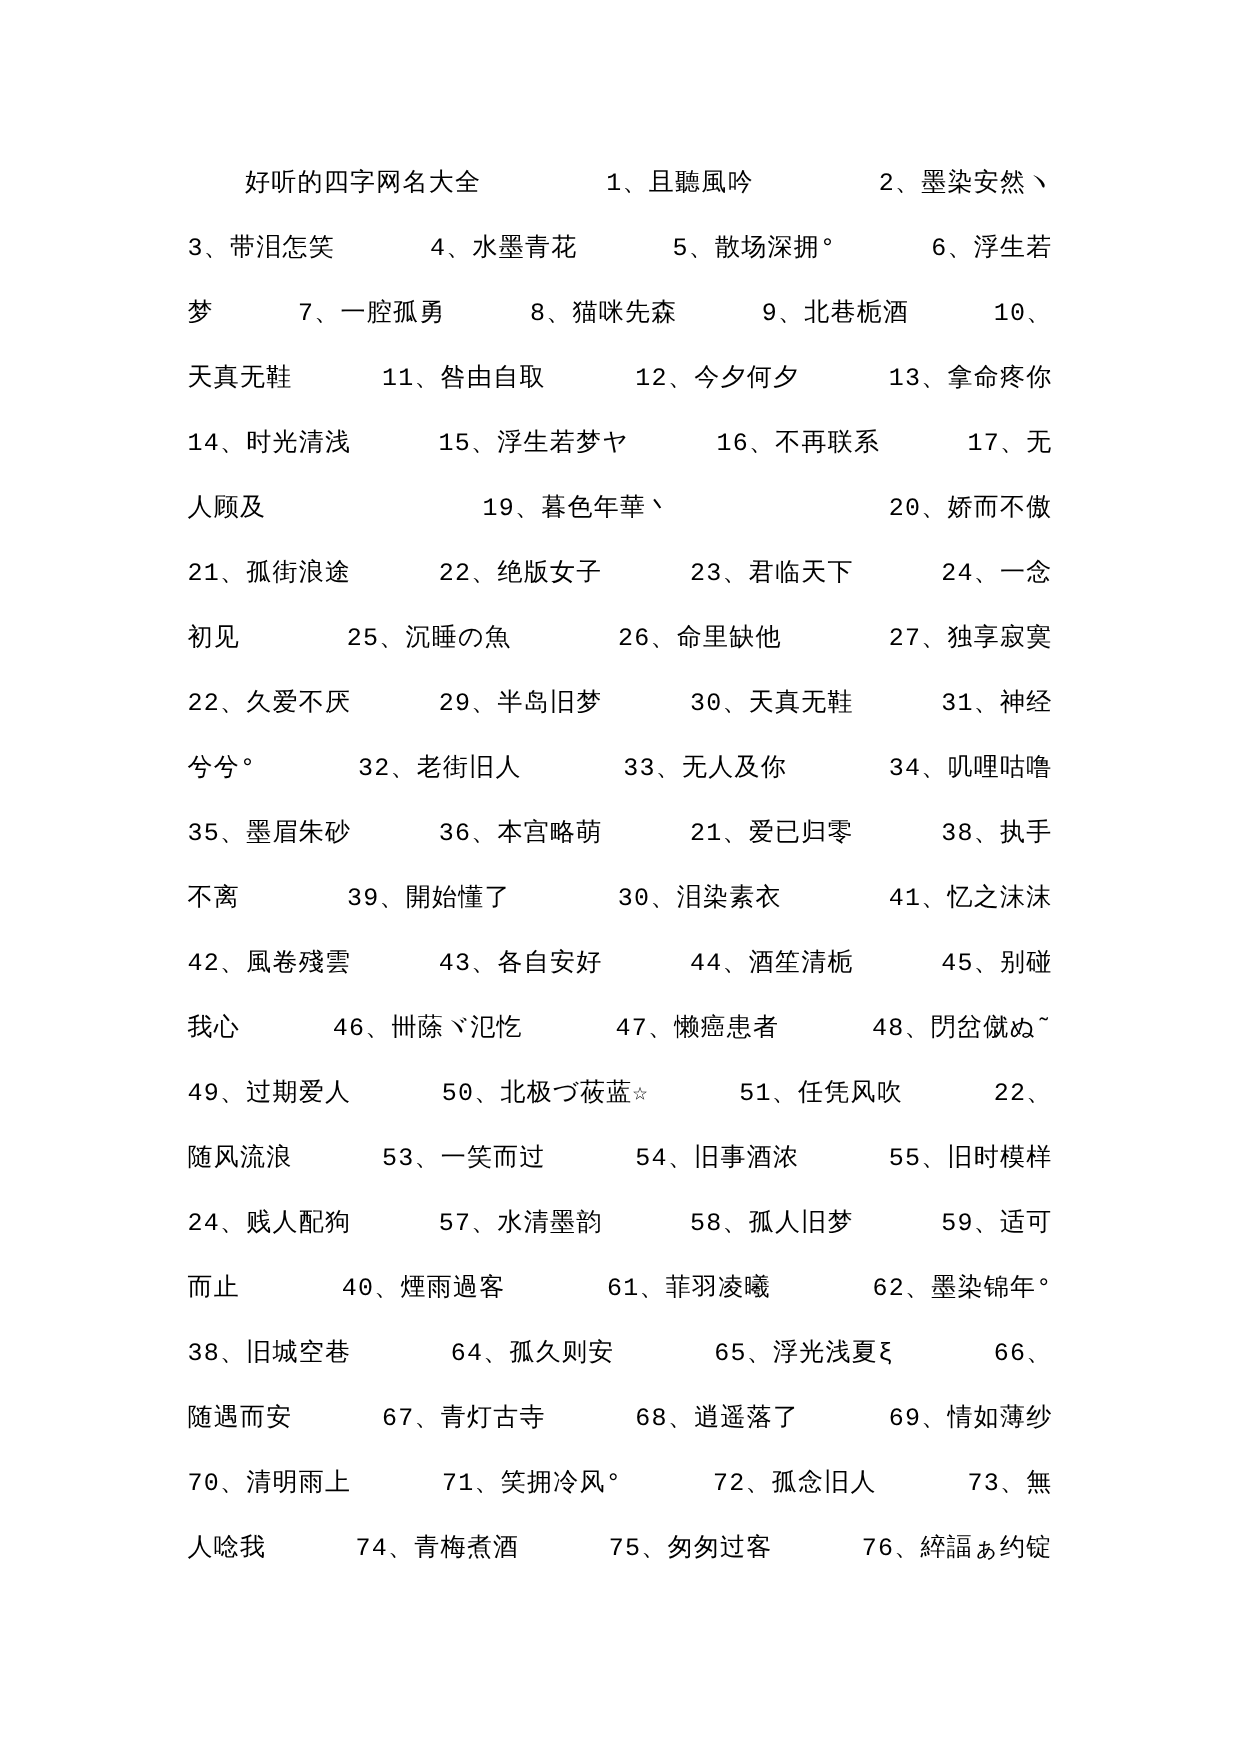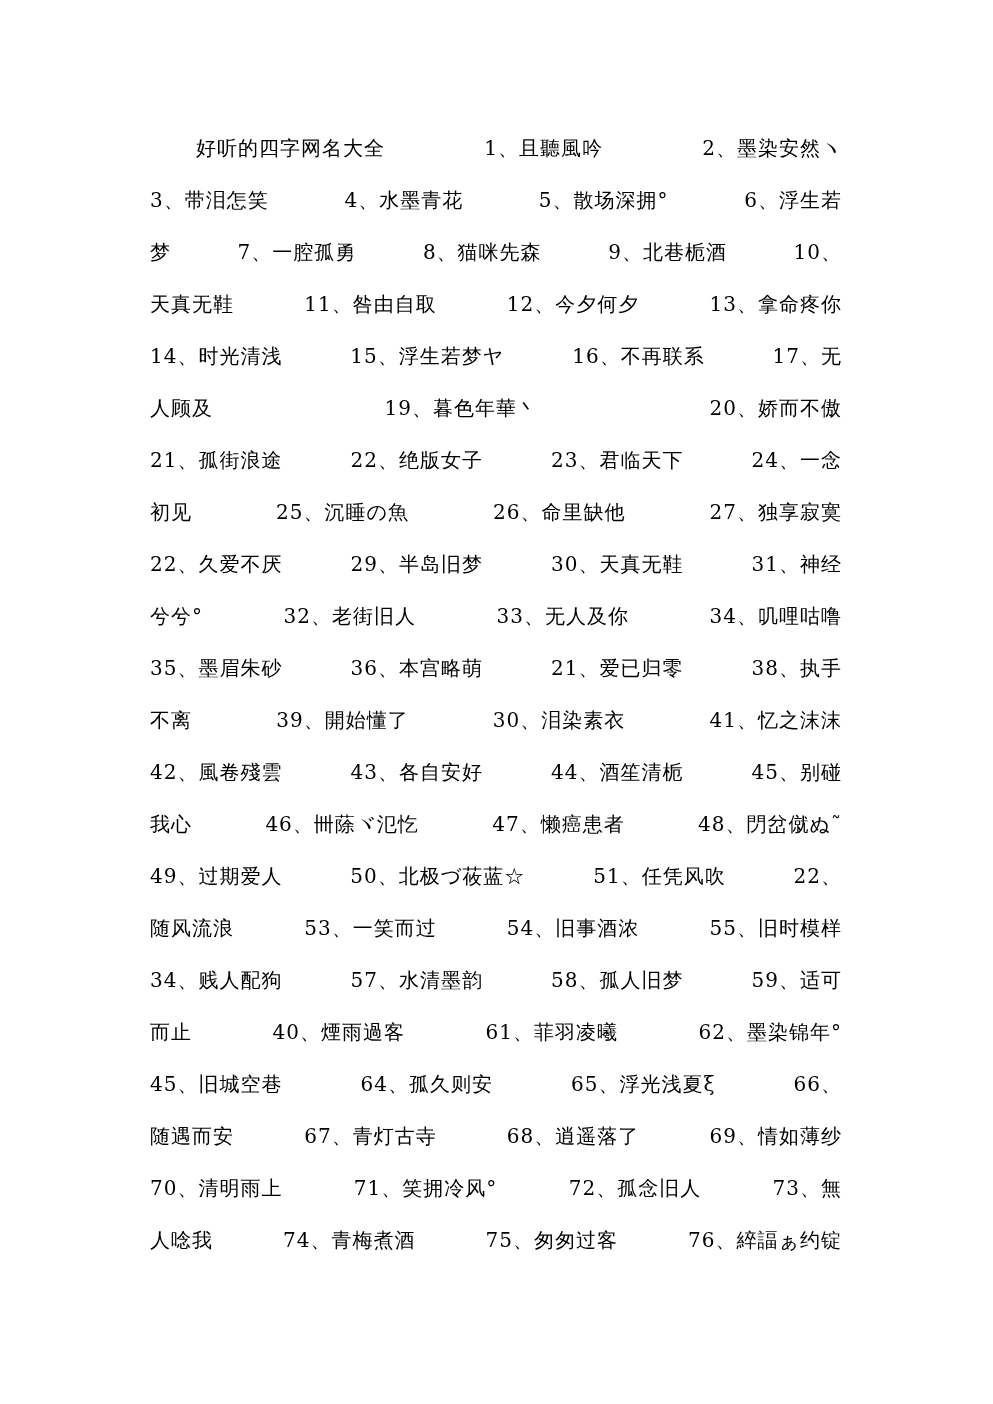--- a/index.html
+++ b/index.html
@@ -13,20 +13,21 @@
     position: relative;
     overflow: hidden;
     font-family: "DejaVu Serif", "Liberation Serif", serif;
     color: #000000;
   }
   .page {
     position: absolute;
     left: 150px;
     top: 122px;
     width: 692px;
+    font-family: Liberation Mono, monospace;
   }
   .doc-line {
     height: 52px;
     line-height: 52px;
     font-size: 20px;
     white-space: nowrap;
     display: flex;
     justify-content: space-between;
     letter-spacing: 1px;
   }
@@ -130,33 +131,33 @@
     <span>51、任凭风吹</span>
     <span>22、</span>
   </div>
   <div class="doc-line">
     <span>随风流浪</span>
     <span>53、一笑而过</span>
     <span>54、旧事酒浓</span>
     <span>55、旧时模样</span>
   </div>
   <div class="doc-line">
-    <span>34、贱人配狗</span>
+    <span>24、贱人配狗</span>
     <span>57、水清墨韵</span>
     <span>58、孤人旧梦</span>
     <span>59、适可</span>
   </div>
   <div class="doc-line">
     <span>而止</span>
     <span>40、煙雨過客</span>
     <span>61、菲羽凌曦</span>
     <span>62、墨染锦年°</span>
   </div>
   <div class="doc-line">
-    <span>45、旧城空巷</span>
+    <span>38、旧城空巷</span>
     <span>64、孤久则安</span>
     <span>65、浮光浅夏ξ</span>
     <span>66、</span>
   </div>
   <div class="doc-line">
     <span>随遇而安</span>
     <span>67、青灯古寺</span>
     <span>68、逍遥落了</span>
     <span>69、情如薄纱</span>
   </div>

